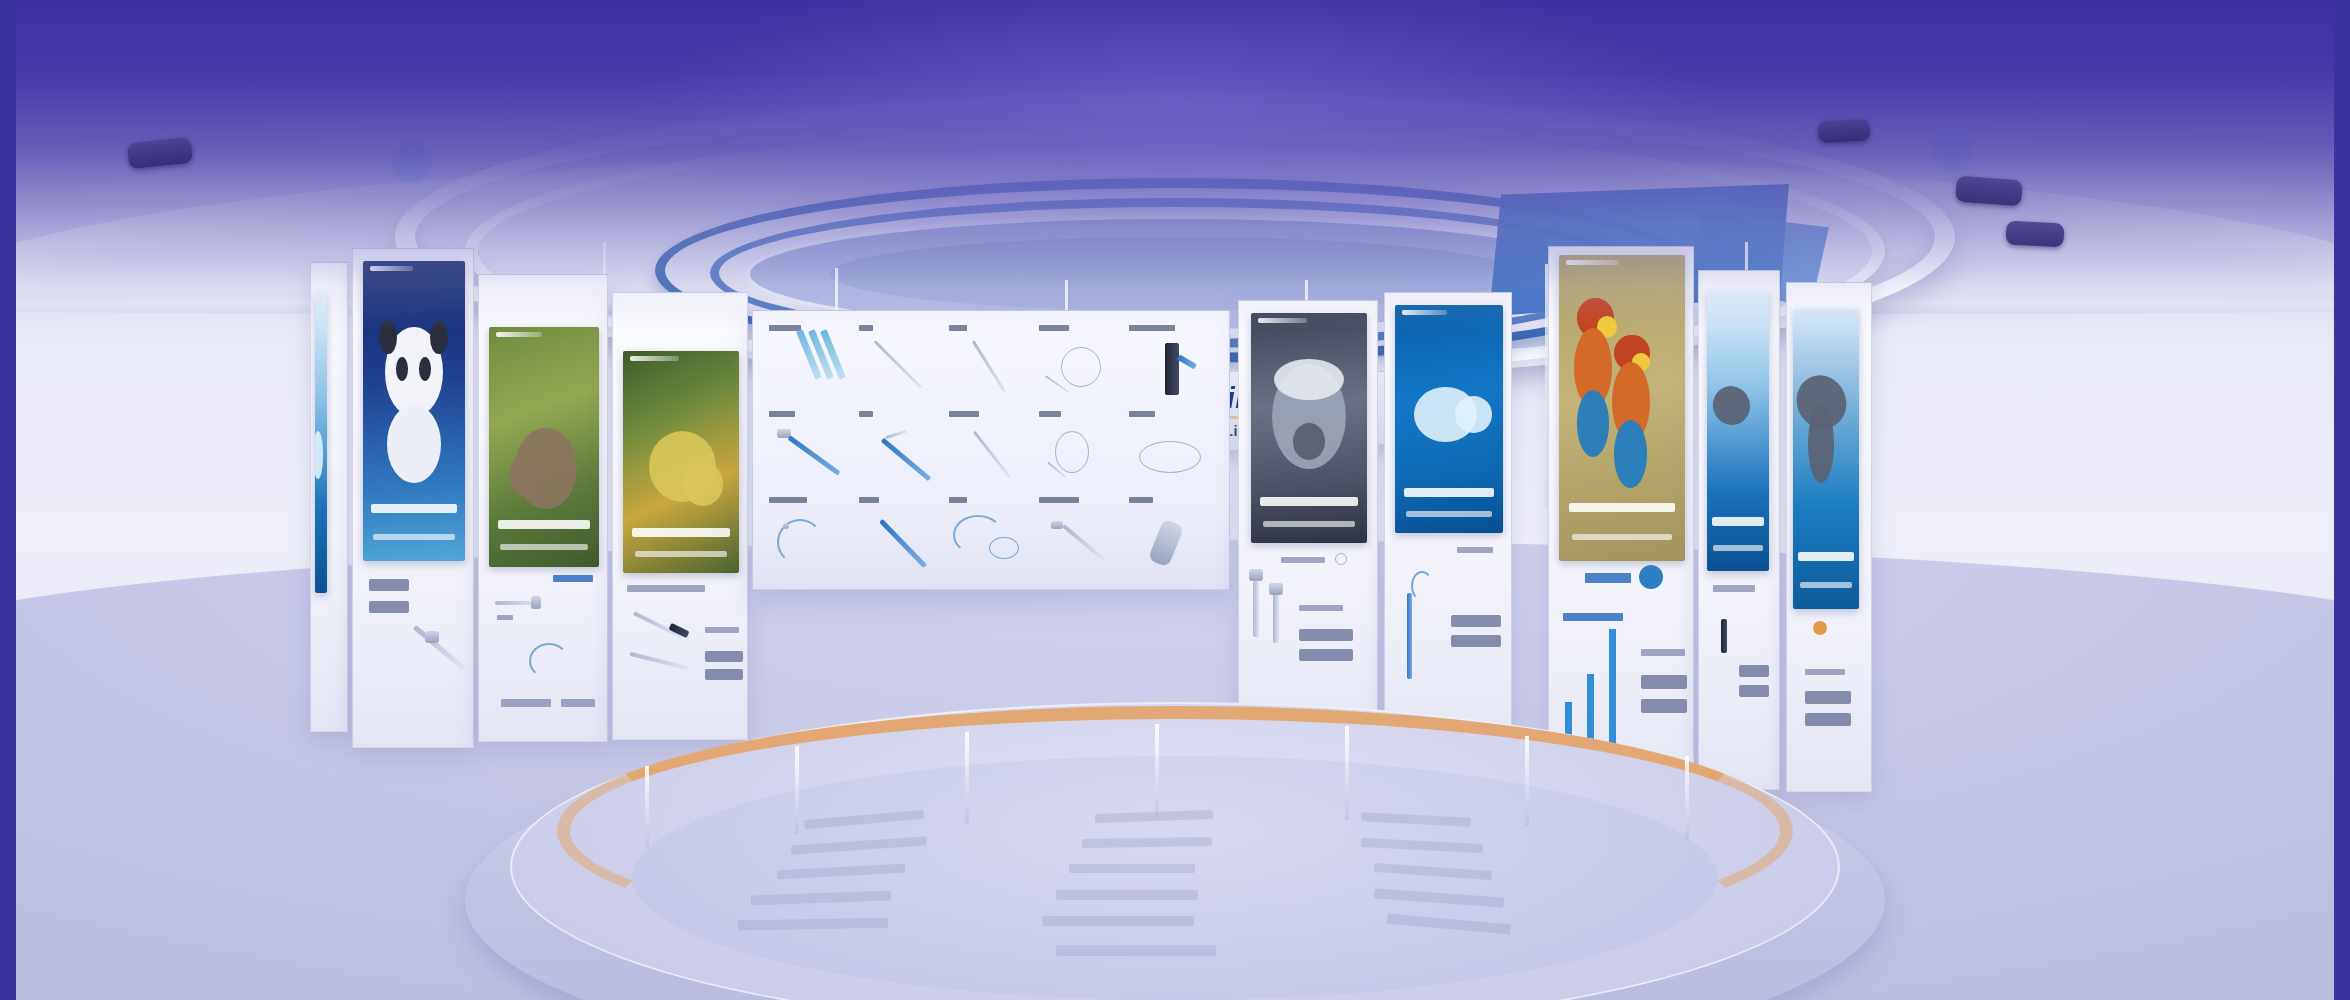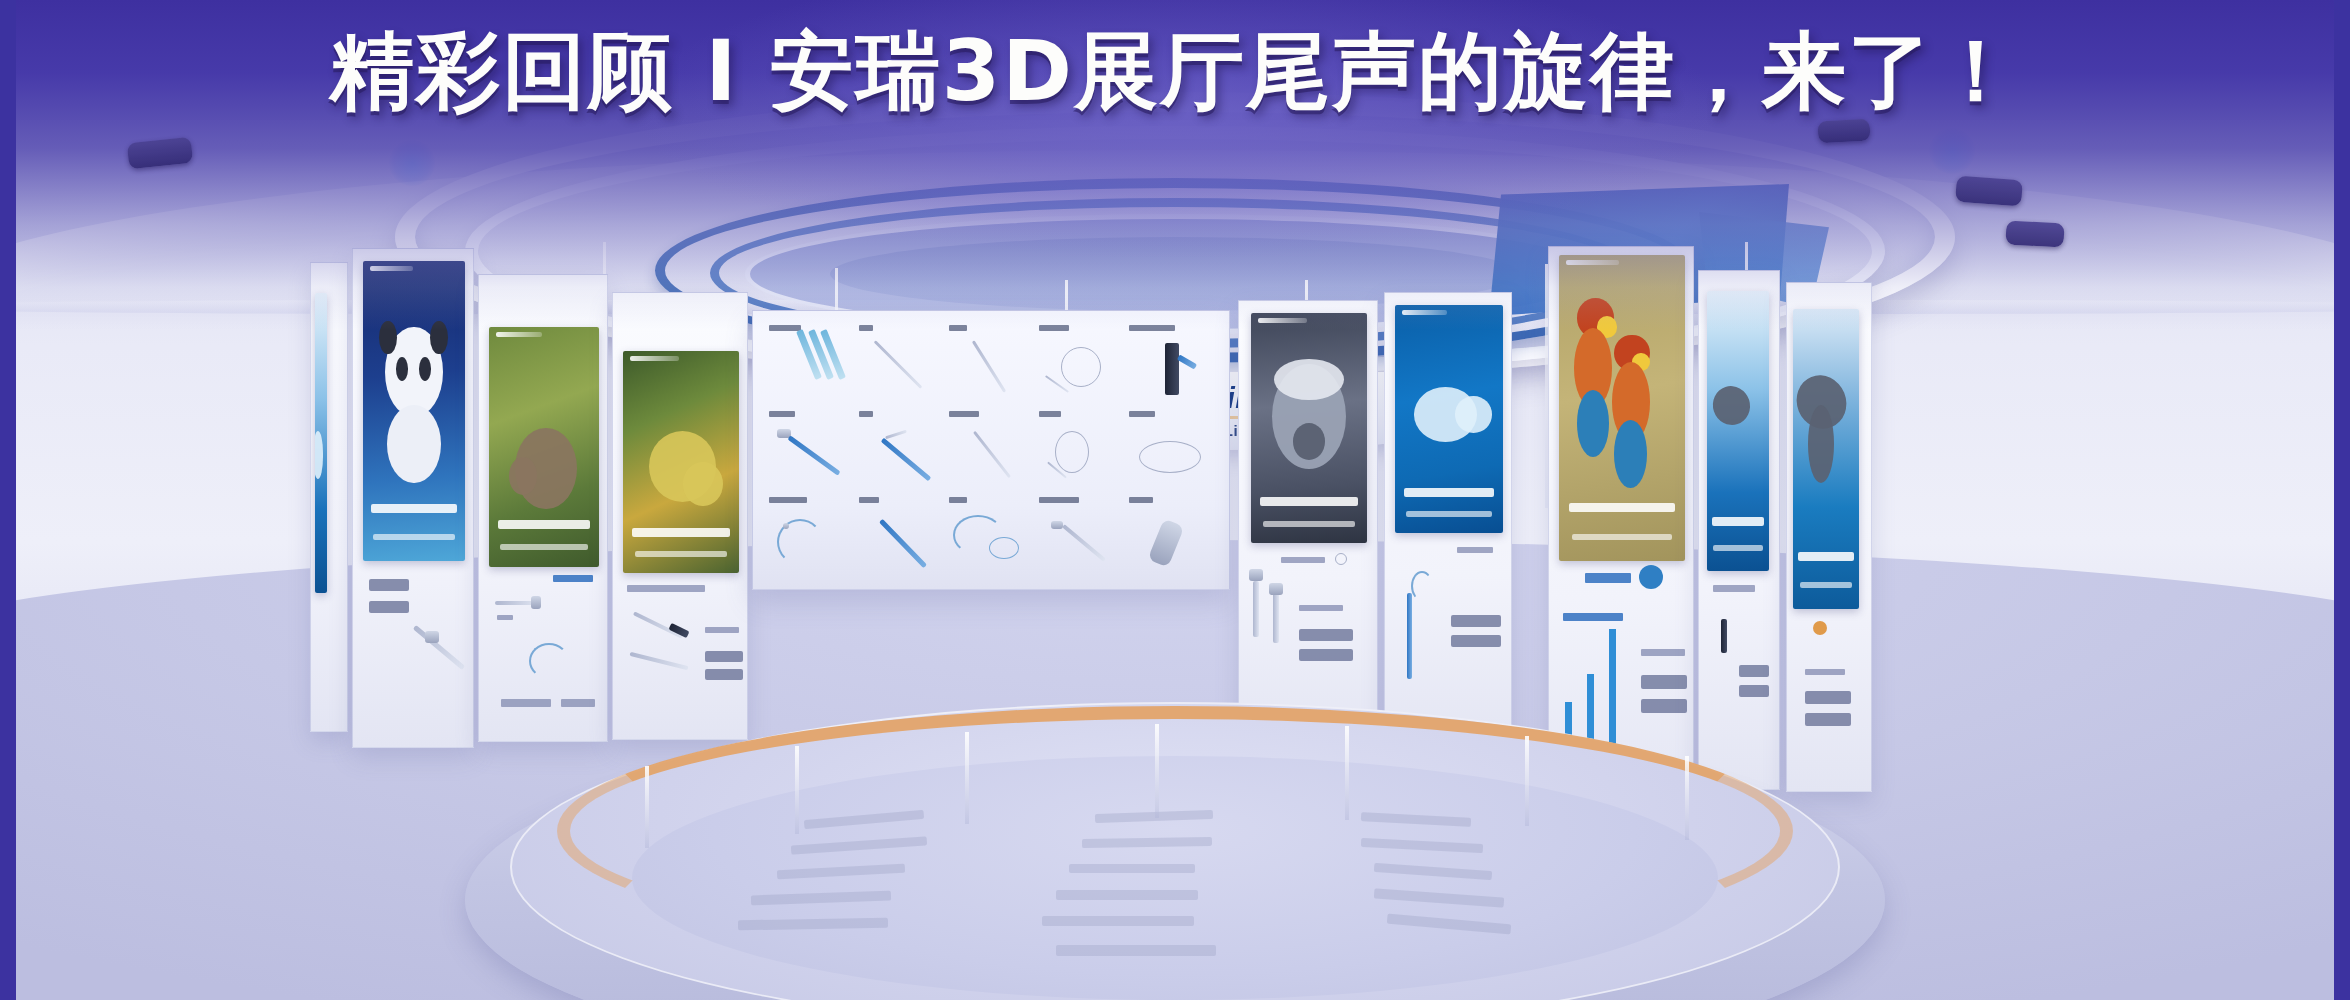--- a/index.html
+++ b/index.html
@@ -575,17 +575,16 @@
     <div class="plat-post" style="left:1220px;top:76px;height:84px;"></div>
   </div>
 
   <div class="ceiling"></div>
   <div class="ceiling-glow"></div>
   <div class="spot" style="left:128px;top:140px;width:64px;height:26px;transform:rotate(-6deg);"></div>
   <div class="spot" style="left:1956px;top:178px;width:66px;height:26px;transform:rotate(4deg);"></div>
   <div class="spot" style="left:2006px;top:222px;width:58px;height:24px;transform:rotate(3deg);"></div>
   <div class="spot" style="left:1818px;top:120px;width:52px;height:22px;transform:rotate(-3deg);"></div>
 
-  <div class="title">精彩回顾 I 安瑞3D展厅尾声的旋律，来了！</div>
 
   <div class="edge l"></div>
   <div class="edge r"></div>
 </div>
 
 </body></html>

